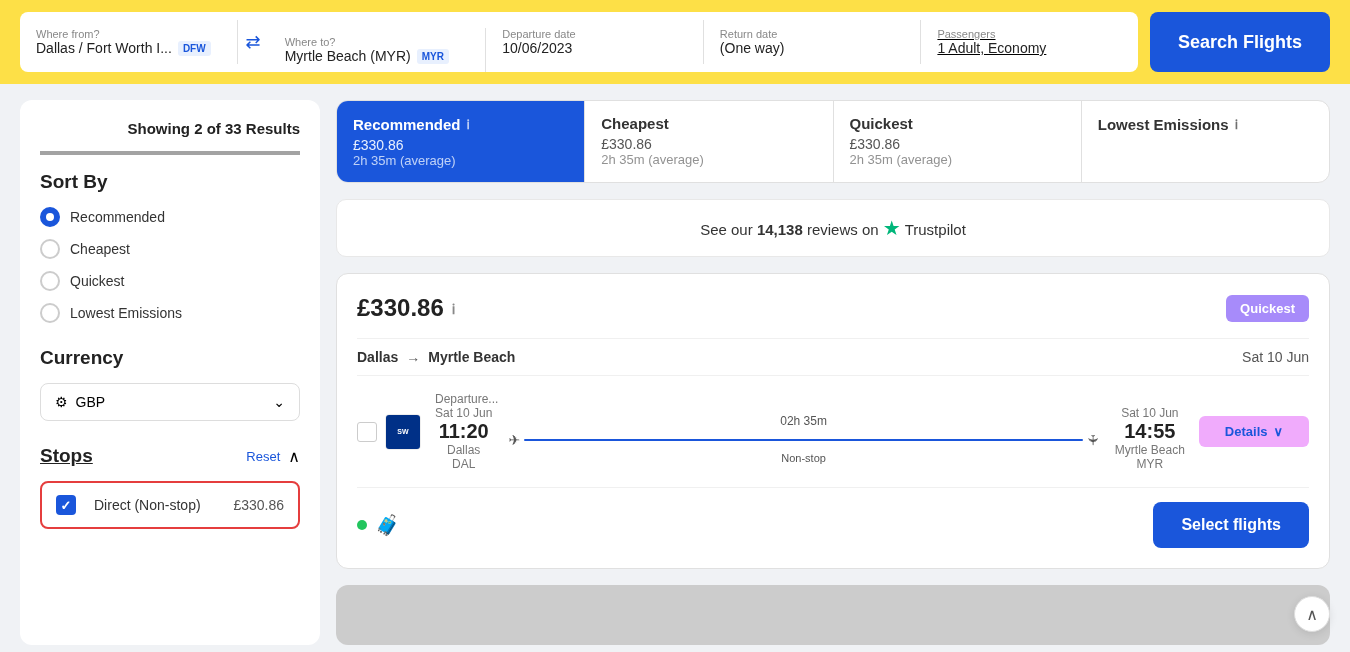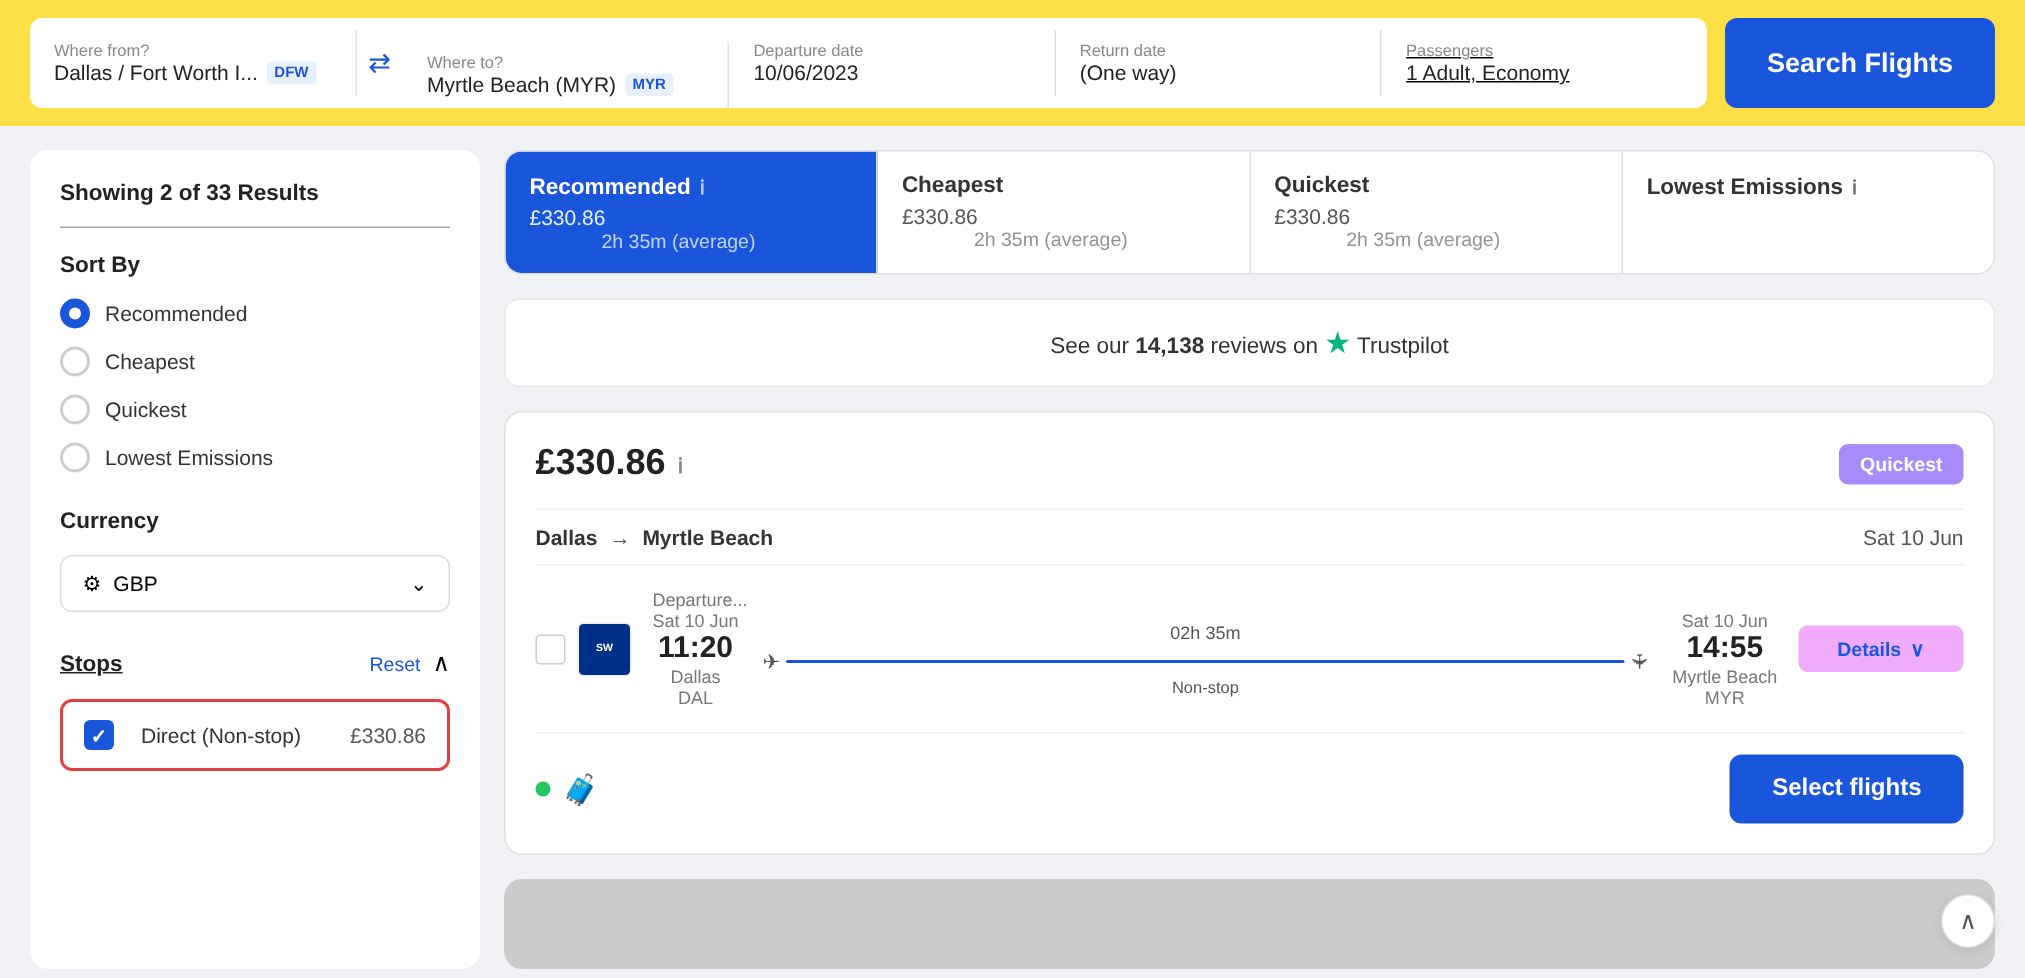--- a/index.html
+++ b/index.html
@@ -82,25 +82,26 @@
       border-radius: 12px;
       padding: 20px;
       width: 300px;
       flex-shrink: 0;
     }
     .results-count {
       font-size: 15px;
       font-weight: 600;
       color: #222;
       padding-bottom: 14px;
-      border-bottom: 1px solid #a3a3a3;
+      border-bottom: 4px solid #a3a3a3;
       margin-bottom: 16px;
+      text-align: right;
     }
     .section-title {
-      font-size: 15px;
+      font-size: 19px;
       font-weight: 700;
       color: #222;
       margin-bottom: 14px;
     }
     .radio-group { display: flex; flex-direction: column; gap: 12px; margin-bottom: 24px; }
     .radio-item { display: flex; align-items: center; gap: 10px; cursor: pointer; }
     .radio-circle {
       width: 20px; height: 20px; border-radius: 50%;
       border: 2px solid #ccc;
       display: flex; align-items: center; justify-content: center;
@@ -170,21 +171,21 @@
     .sort-tab-title {
       font-size: 15px;
       font-weight: 600;
       display: flex;
       align-items: center;
       gap: 6px;
     }
     .sort-tab.active .sort-tab-title { color: #fff; }
     .sort-tab-title .info-icon { font-size: 13px; opacity: 0.7; }
     .sort-tab-price { font-size: 14px; margin-top: 4px; }
-    .sort-tab-time { font-size: 13px; opacity: 0.8; margin-left: 48px; }
+    .sort-tab-time { font-size: 13px; opacity: 0.8; }
     .sort-tab.active .sort-tab-price,
     .sort-tab.active .sort-tab-time { color: #e8f0fe; }
     .sort-tab:not(.active) .sort-tab-title { color: #333; }
     .sort-tab:not(.active) .sort-tab-price { color: #555; }
     .sort-tab:not(.active) .sort-tab-time { color: #777; }
 
     
     .trustpilot-bar {
       background: #fff;
       border-radius: 10px;

